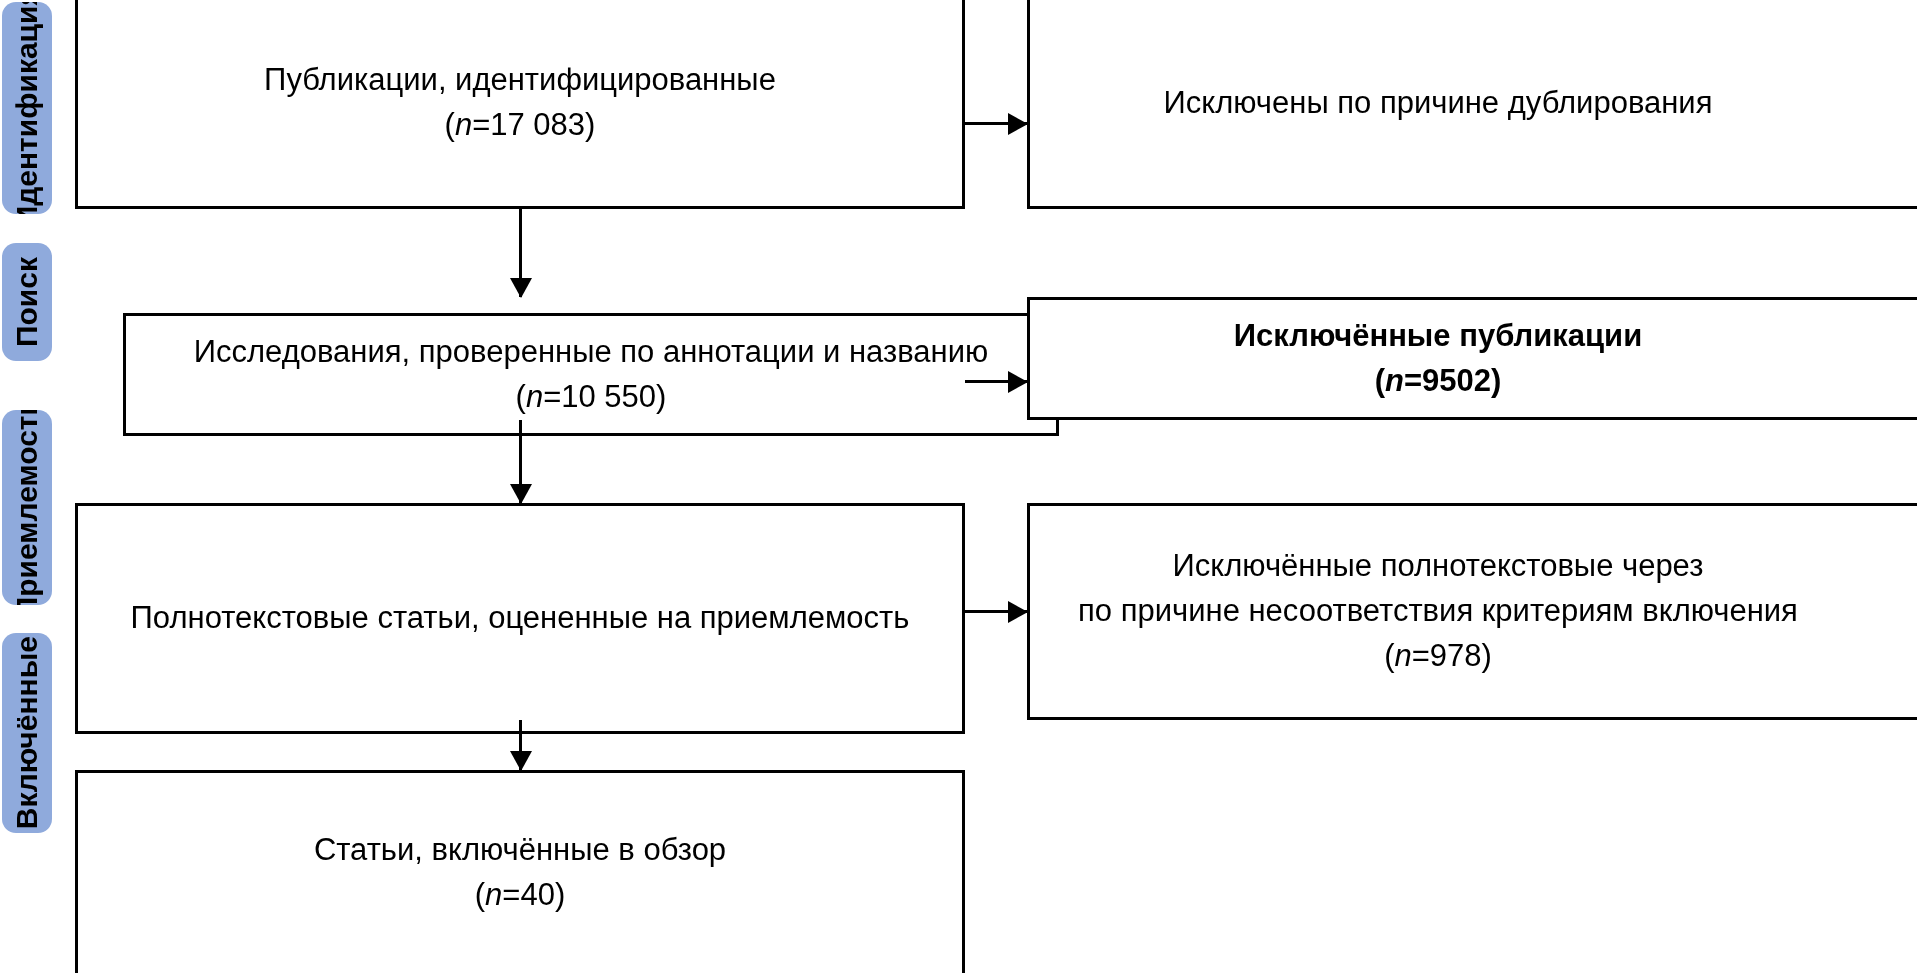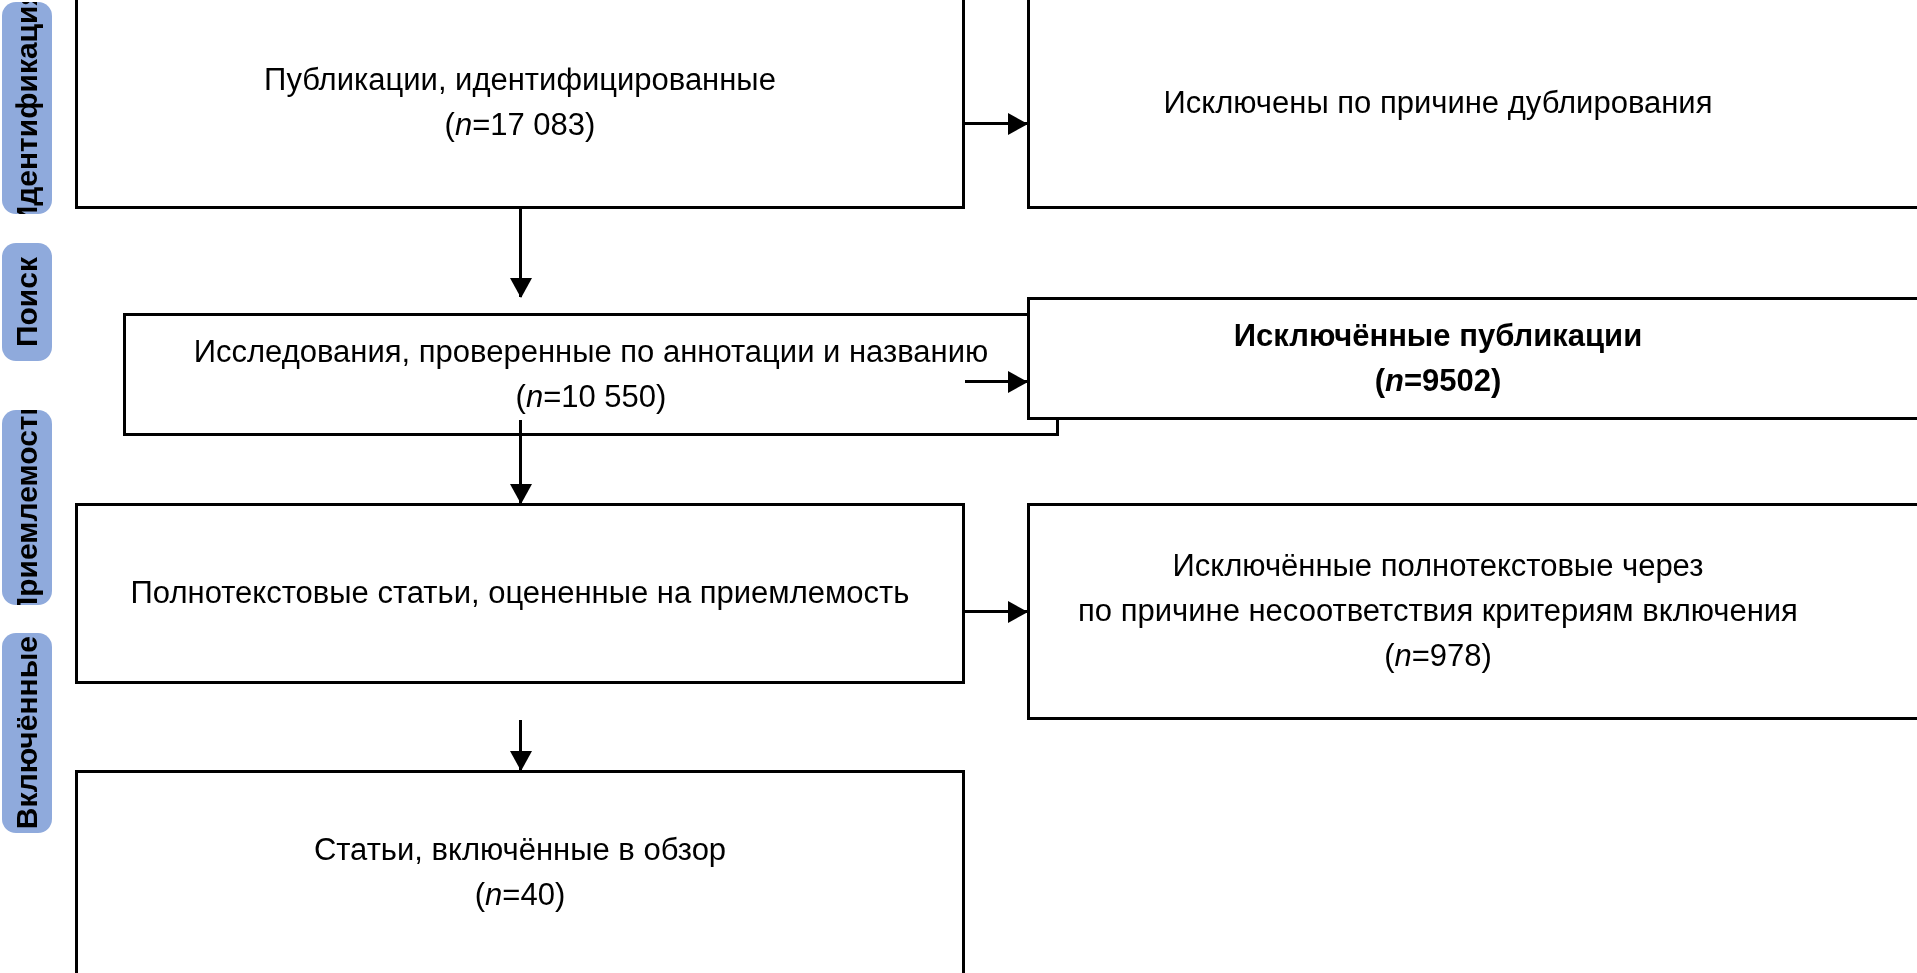--- a/index.html
+++ b/index.html
@@ -162,21 +162,21 @@
   </div>
 
   <div class="arrow-h" style="left:965px; top:380px; width:62px;">
     <span class="head"></span>
   </div>
 
   <div class="arrow-v" style="left:519px; top:420px; height:83px;">
     <span class="head"></span>
   </div>
 
-  <div class="flow-box" style="left:75px; top:503px; width:890px; height:181px;">
+  <div class="flow-box" style="left:75px; top:503px; width:890px; height:231px;">
     <div class="box-text">
       <span class="line">Полнотекстовые статьи, оцененные на приемлемость</span>
     </div>
   </div>
 
   <div class="flow-box" style="left:1027px; top:503px; width:920px; height:217px;">
     <div class="box-text" style="padding-right:110px;">
       <span class="line">Исключённые полнотекстовые через</span>
       <span class="line">по причине несоответствия критериям включения</span>
       <span class="n-line"><span>(</span><span class="ital">n</span><span>=978)</span></span>

